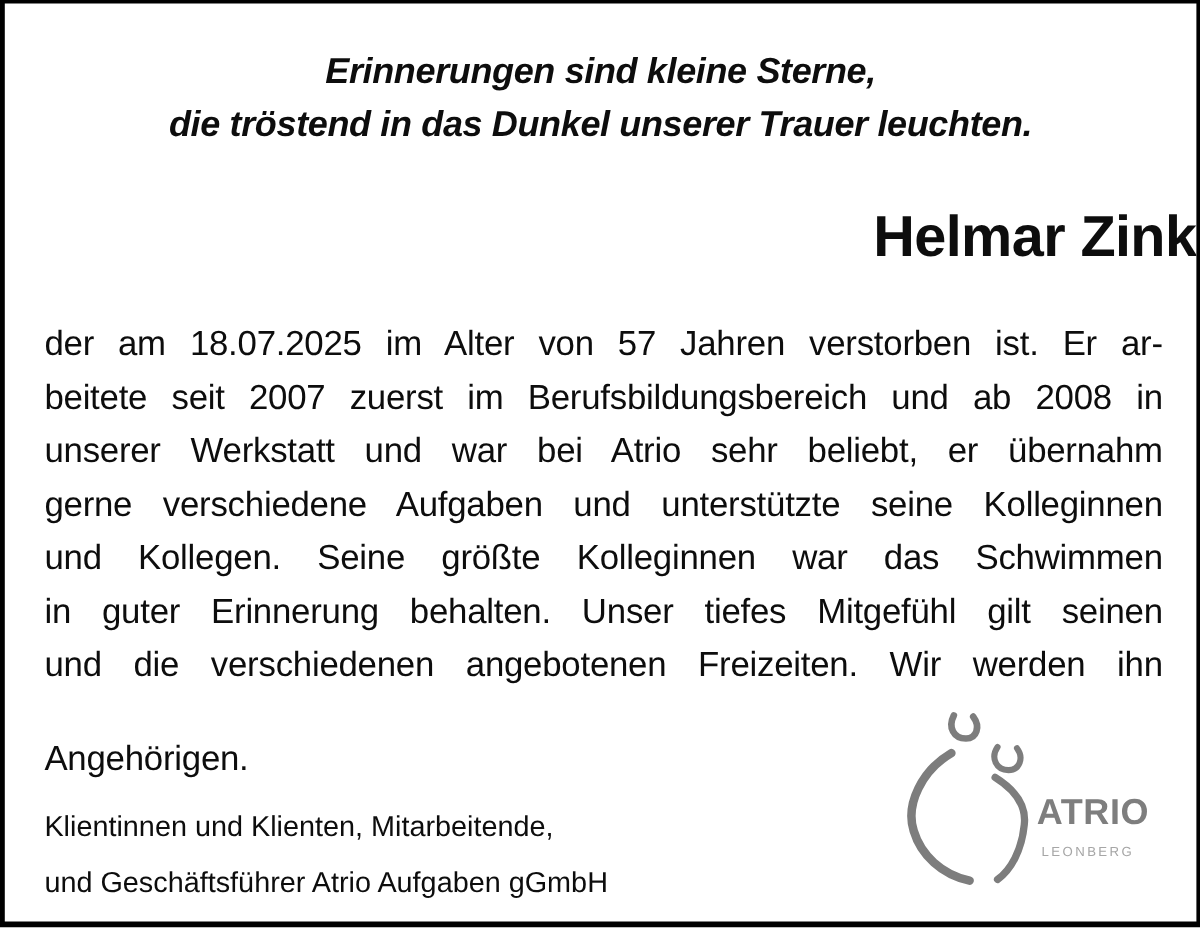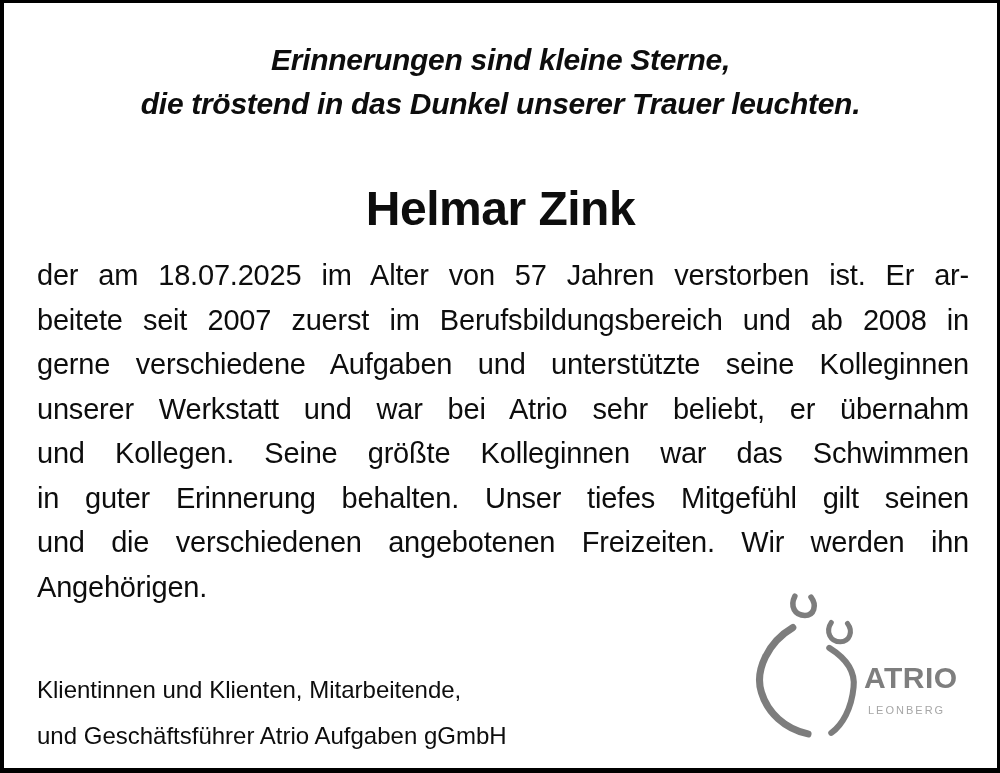--- a/index.html
+++ b/index.html
@@ -23,35 +23,35 @@
     font-size:30px;
     letter-spacing:-0.3px;
   }
   .q1 { top:40px; }
   .q2 { top:84px; }
   .intro {
     position:absolute; left:33px; top:136px;
     font-size:31px;
   }
   .name {
-    position:absolute; left:0; right:0; top:178px;
+    position:absolute; left:0; right:0; top:167px;
     margin:0;
-    text-align:center;
+    text-align:right;
     font-size:48px;
     font-weight:700;
     letter-spacing:-0.5px;
   }
   .obit-body {
-    position:absolute; left:33px; right:28px; top:250px;
+    position:absolute; left:33px; right:28px; top:262px;
     font-size:29px;
     line-height:44.5px;
     letter-spacing:-0.2px;
   }
   .body-line { text-align:justify; text-align-last:justify; }
-  .body-line.last { text-align:left; text-align-last:left; }
+  .body-line.last { text-align:left; text-align-last:left;margin-top:34px; }
   .sig {
     position:absolute; left:33px; top:664px;
     font-size:24px;
     line-height:46px;
   }
   .logo {
     position:absolute; left:748px; top:578px;
     width:248px; height:170px;
   }
   .logo svg { position:absolute; left:0; top:0; }
@@ -77,22 +77,22 @@
 
   <div class="quote q2">die tröstend in das Dunkel unserer Trauer leuchten.</div>
   <div class="quote q1">Erinnerungen sind kleine Sterne,</div>
 
 
   <h1 class="name">Helmar Zink</h1>
 
   <div class="obit-body">
       <div class="body-line">der am 18.07.2025 im Alter von 57 Jahren verstorben ist. Er ar-</div>
       <div class="body-line">beitete seit 2007 zuerst im Berufsbildungsbereich und ab 2008 in</div>
+      <div class="body-line">unserer Werkstatt und war bei Atrio sehr beliebt, er übernahm</div>
       <div class="body-line">gerne verschiedene Aufgaben und unterstützte seine Kolleginnen</div>
-      <div class="body-line">unserer Werkstatt und war bei Atrio sehr beliebt, er übernahm</div>
       <div class="body-line">und Kollegen. Seine größte Kolleginnen war das Schwimmen</div>
       <div class="body-line">in guter Erinnerung behalten. Unser tiefes Mitgefühl gilt seinen</div>
       <div class="body-line">und die verschiedenen angebotenen Freizeiten. Wir werden ihn</div>
       <div class="body-line last">Angehörigen.</div>
     </div>
 
   <div class="sig">
     <div>Klientinnen und Klienten, Mitarbeitende,</div>
     <div>und Geschäftsführer Atrio Aufgaben gGmbH</div>
   </div>

